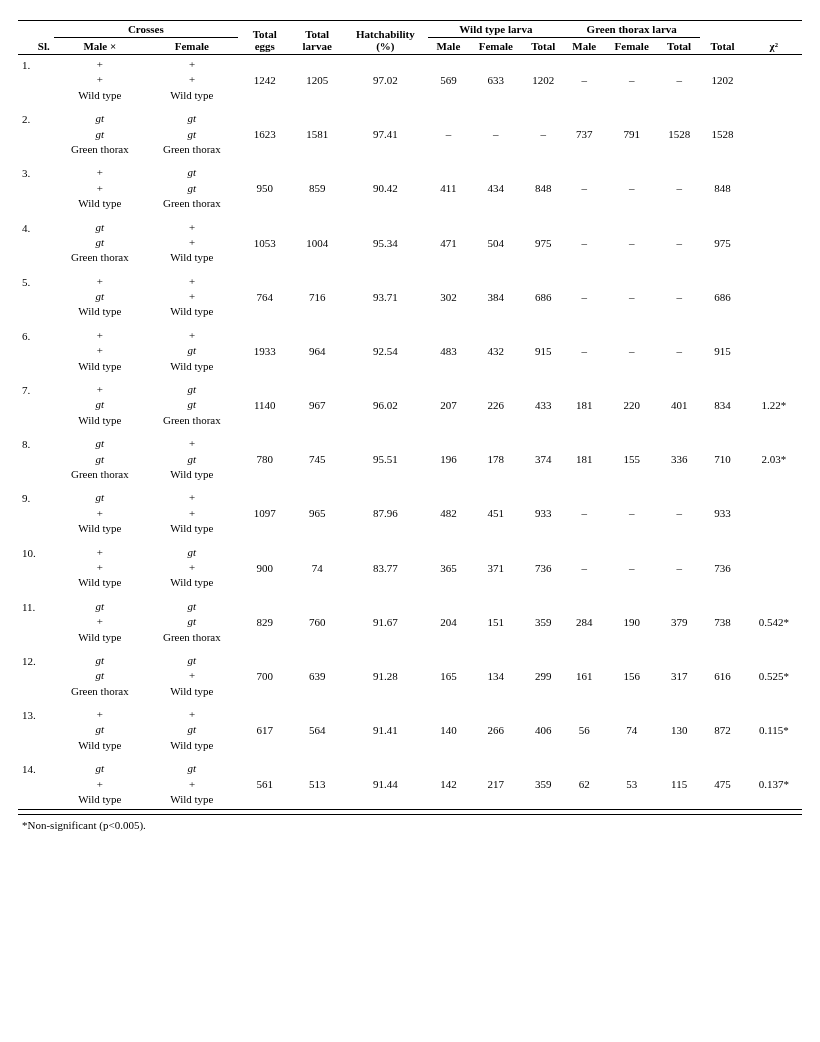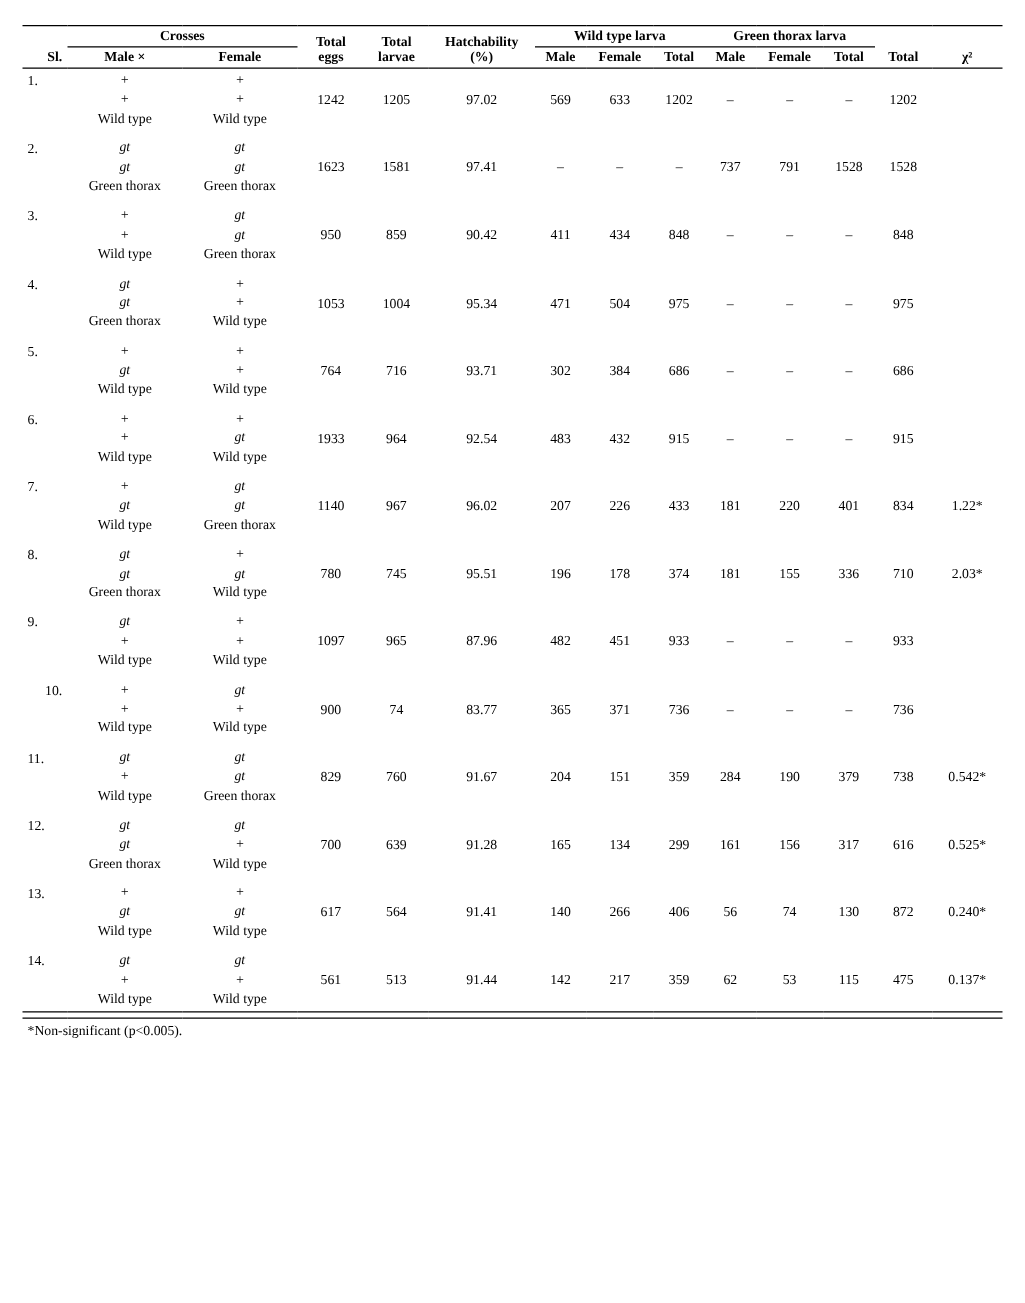--- a/index.html
+++ b/index.html
@@ -292,21 +292,21 @@
         <td>–</td>
         <td>–</td>
         <td>–</td>
         <td>933</td>
         <td></td>
       </tr>
       <tr>
         <td colspan="14" style="height: 2px;"></td>
       </tr>
       <tr style="border-bottom: 0px;">
-        <td class="sl" style="vertical-align: top; padding-top: 4px; text-align: right;">10.</td>
+        <td class="sl" style="vertical-align: top; padding-top: 4px; text-align: left;">10.</td>
         <td style="vertical-align: middle; line-height: 1.4; width: 72px;">
           <span style="display:block; font-style:italic;">+</span>
           <span style="display:block; font-style:italic;">+</span>
           <span style="display:block;">Wild type</span>
         </td>
         <td style="vertical-align: middle; line-height: 1.4; width: 72px;">
           <span style="display:block; font-style:italic;">gt</span>
           <span style="display:block; font-style:italic;">+</span>
           <span style="display:block;">Wild type</span>
         </td>
@@ -394,21 +394,21 @@
         <td>617</td>
         <td>564</td>
         <td>91.41</td>
         <td>140</td>
         <td>266</td>
         <td>406</td>
         <td>56</td>
         <td>74</td>
         <td>130</td>
         <td>872</td>
-        <td>0.240*</td>
+        <td>0.115*</td>
       </tr>
       <tr>
         <td colspan="14" style="height: 2px;"></td>
       </tr>
       <tr style="border-bottom: 0.5px solid rgb(0, 0, 0);">
         <td class="sl" style="vertical-align: top; padding-top: 4px; text-align: left;">14.</td>
         <td style="vertical-align: middle; line-height: 1.4; width: 72px;">
           <span style="display:block; font-style:italic;">gt</span>
           <span style="display:block; font-style:italic;">+</span>
           <span style="display:block;">Wild type</span>

